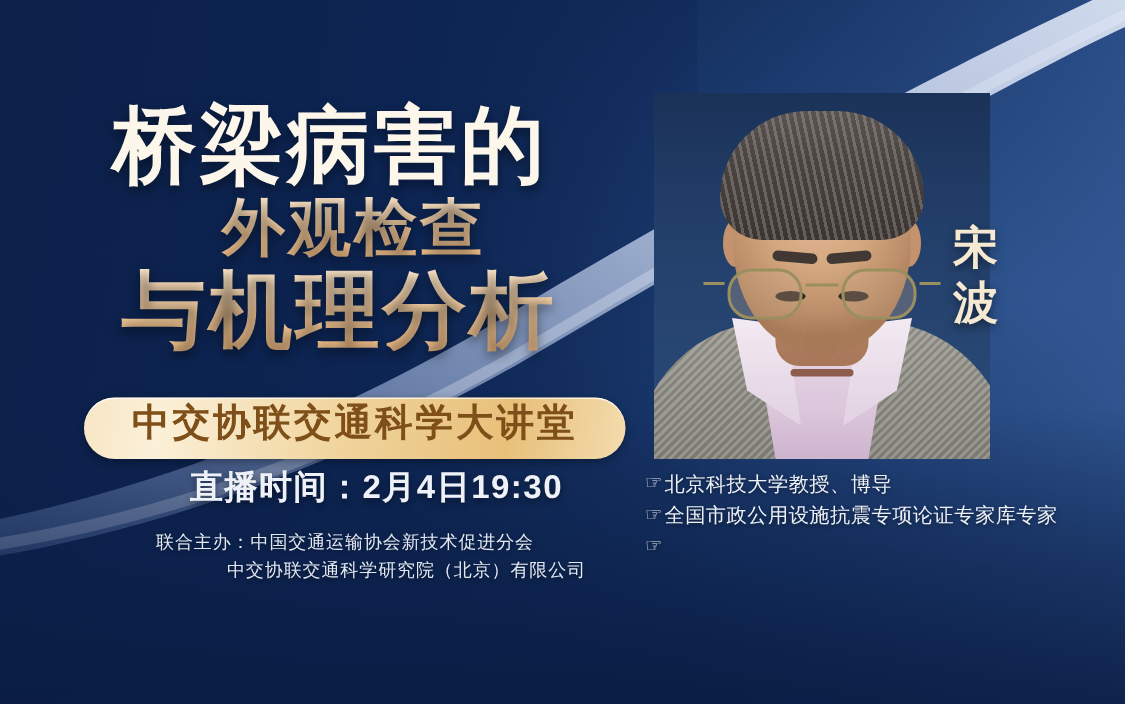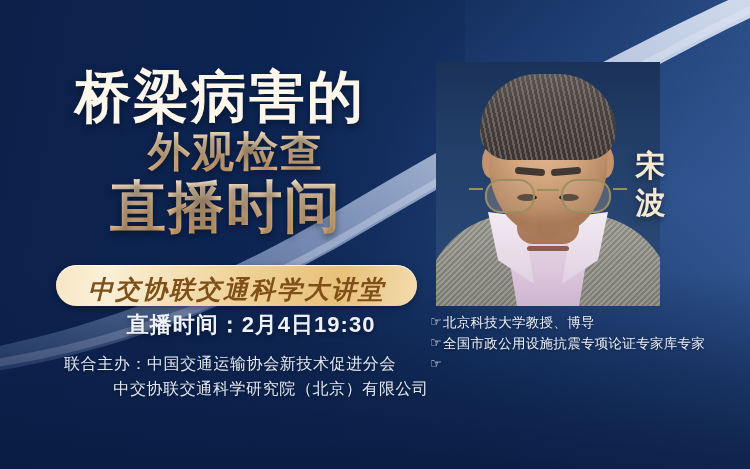--- a/index.html
+++ b/index.html
@@ -147,41 +147,41 @@
     background:linear-gradient(180deg,#ffe9cd 0%,#f7cd9c 55%,#f0bc85 100%);
     -webkit-background-clip:text;background-clip:text;color:transparent;
   }
 
   
   .pill{
     position:absolute;left:56px;top:265px;width:361px;height:41px;
     border-radius:21px;
     background:linear-gradient(100deg,#f7e6c4 0%,#fbf0d8 14%,#f0d49c 48%,#e8c07a 78%,#f3dcae 100%);
     box-shadow:0 2px 6px rgba(0,0,0,.35), inset 0 1px 0 rgba(255,255,255,.75);
-    display:flex;align-items:flex-end;justify-content:center;font-style:italic;
+    display:flex;align-items:flex-start;justify-content:center;
   }
   .pill-text{
     font-size:25px;font-weight:bold;letter-spacing:2px;
     color:#7e4f18;white-space:nowrap;
   }
 
   
   .timeline{
     position:absolute;left:0;top:310px;width:470px;
     text-align:center;color:#eef2f8;
     font-size:22px;font-weight:bold;letter-spacing:1px;
     text-shadow:0 2px 5px rgba(0,0,0,.45);
     padding-left:32px;
   }
 
   
   .organizers{
     position:absolute;left:0;top:352px;width:460px;
     text-align:center;color:#e3e9f3;
-    font-size:16px;line-height:1.55;letter-spacing:.6px;
+    font-size:12px;line-height:1.55;letter-spacing:.6px;
     text-shadow:0 1px 3px rgba(0,0,0,.4);
   }
   .org-line{display:block;white-space:nowrap;}
   .org-line.indent{padding-left:58px;margin-left:24px;}
 
   
   .speaker-name{
     position:absolute;left:628px;top:148px;
     width:46px;text-align:center;
     color:#f6e9d2;font-size:30px;font-weight:bold;
@@ -267,21 +267,21 @@
         <div class="p-templeL"></div>
         <div class="p-templeR"></div>
       </div>
     </div>
     <div class="p-hair"></div>
   </div>
 
   <div class="title">
     <span class="title-l1">桥梁病害的</span>
     <span class="title-l2">外观检查</span>
-    <span class="title-l3">直播时间</span>
+    <span class="title-l3">与机理分析</span>
   </div>
 
   <div class="pill">
     <span class="pill-text">中交协联交通科学大讲堂</span>
   </div>
 
   <div class="timeline">直播时间：2月4日19:30</div>
 
   <div class="organizers">
     <span class="org-line">联合主办：中国交通运输协会新技术促进分会</span>

